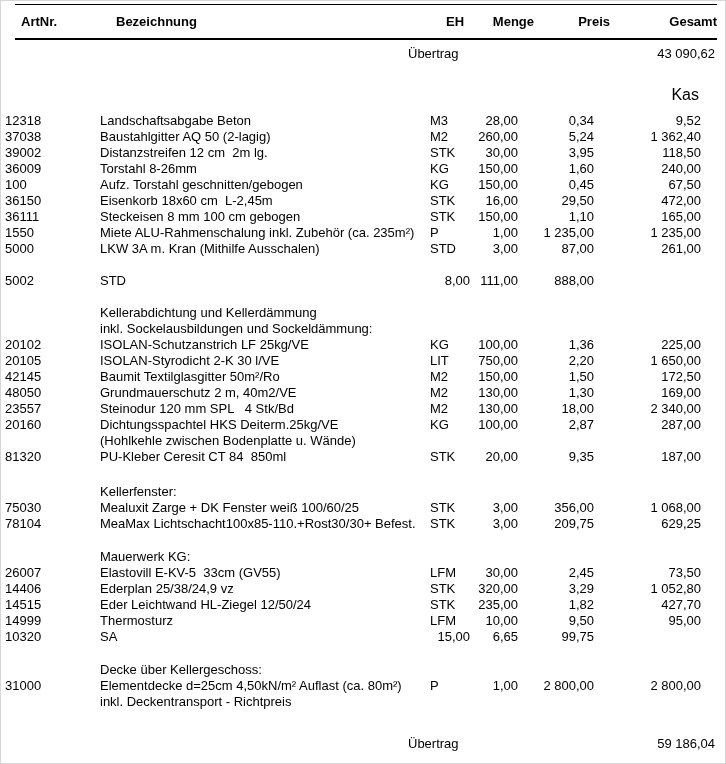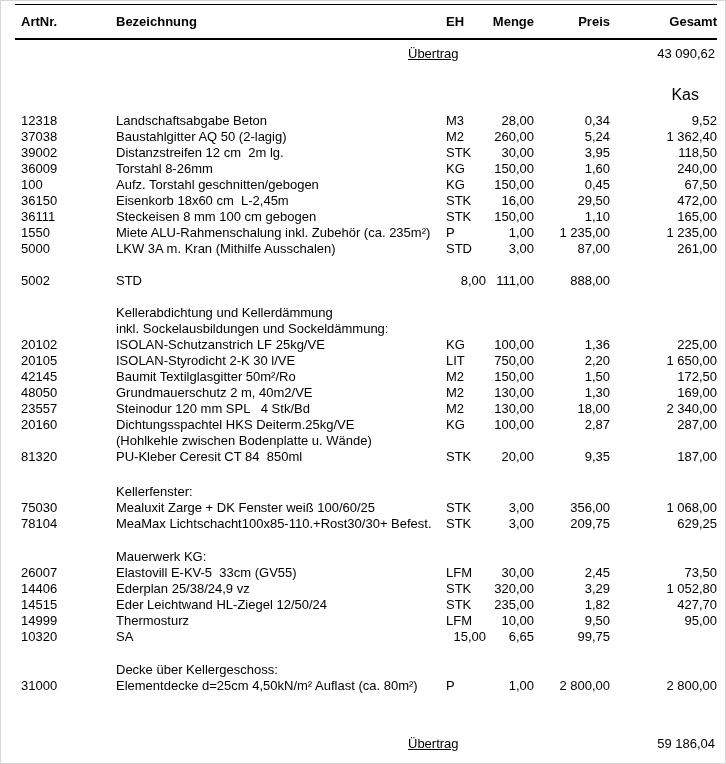--- a/index.html
+++ b/index.html
@@ -19,21 +19,21 @@
     height: 0;
     border-top: 1px solid #000;
     margin-left: 14px;
     width: 702px;
   }
   .rule.thick { border-top-width: 2px; }
   .spacer { width: 100%; }
   .content-row {
     display: grid;
     grid-template-columns: 95px 330px 40px 48px 76px 107px;
-    padding-left: 20px;
+    padding-left: 4px;
     height: 16px;
     line-height: 16px;
   }
   .header-row {
     display: grid;
     grid-template-columns: 95px 330px 40px 48px 76px 107px;
     padding-left: 20px;
     height: 33px;
     align-items: center;
     font-weight: bold;
@@ -41,21 +41,21 @@
   .c { white-space: pre; overflow: visible; }
   .c.num { text-align: right; }
   .carry {
     height: 16px;
     line-height: 16px;
     padding-left: 20px;
     padding-right: 10px;
     display: flex;
     justify-content: space-between;
   }
-  .carry .carry-label { margin-left: 387px; text-decoration: underline; }
+  .carry .carry-label { margin-left: 387px; }
   .kas {
     height: 13px;
     line-height: 13px;
     font-size: 16px;
     text-align: right;
     padding-right: 26px;
   }
 </style>
 </head>
 <body>
@@ -336,20 +336,21 @@
       <div class="content-row">
         <span class="c">31000</span>
         <span class="c">Elementdecke d=25cm 4,50kN/m² Auflast (ca. 80m²)</span>
         <span class="c">P</span>
         <span class="c num">1,00</span>
         <span class="c num">2 800,00</span>
         <span class="c num">2 800,00</span>
       </div>
       <div class="content-row">
         <span class="c"></span>
+        <span class="c">inkl. Deckentransport - Richtpreis</span>
         <span class="c"></span>
         <span class="c num"></span>
         <span class="c num"></span>
         <span class="c num"></span>
       </div>
     </div>
 
   <div class="spacer" style="height:26px"></div>
 
   <div class="carry">

